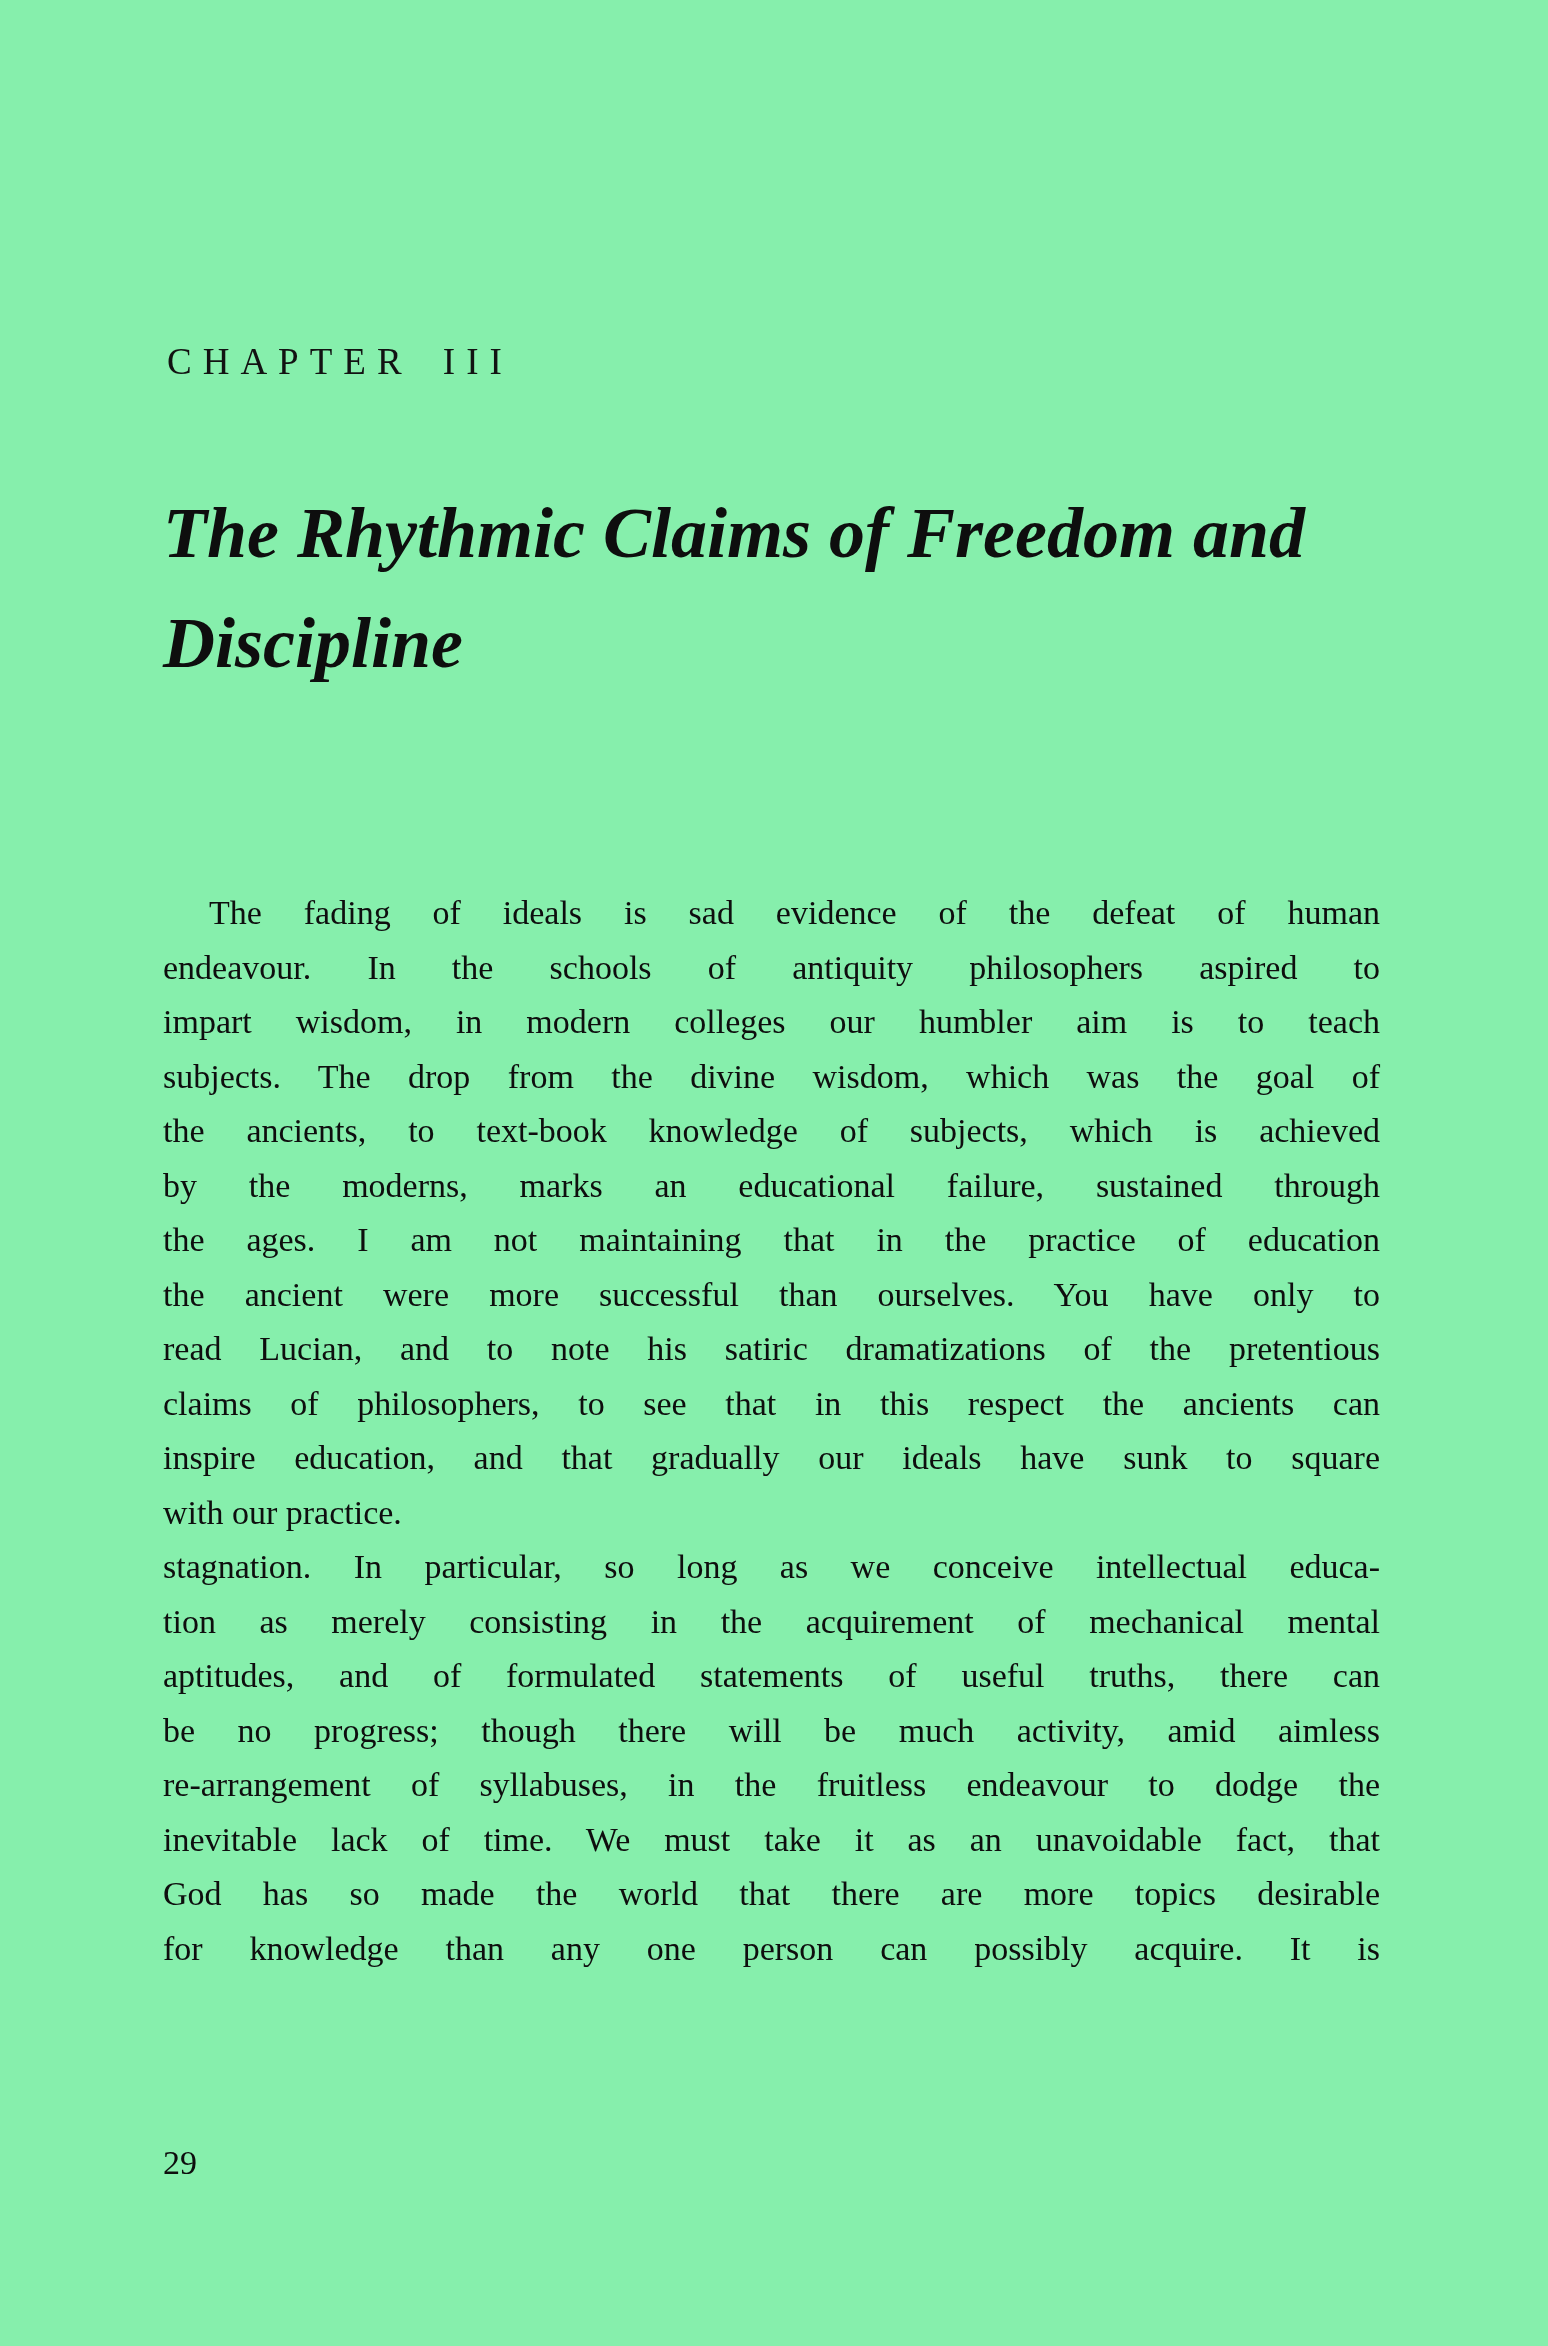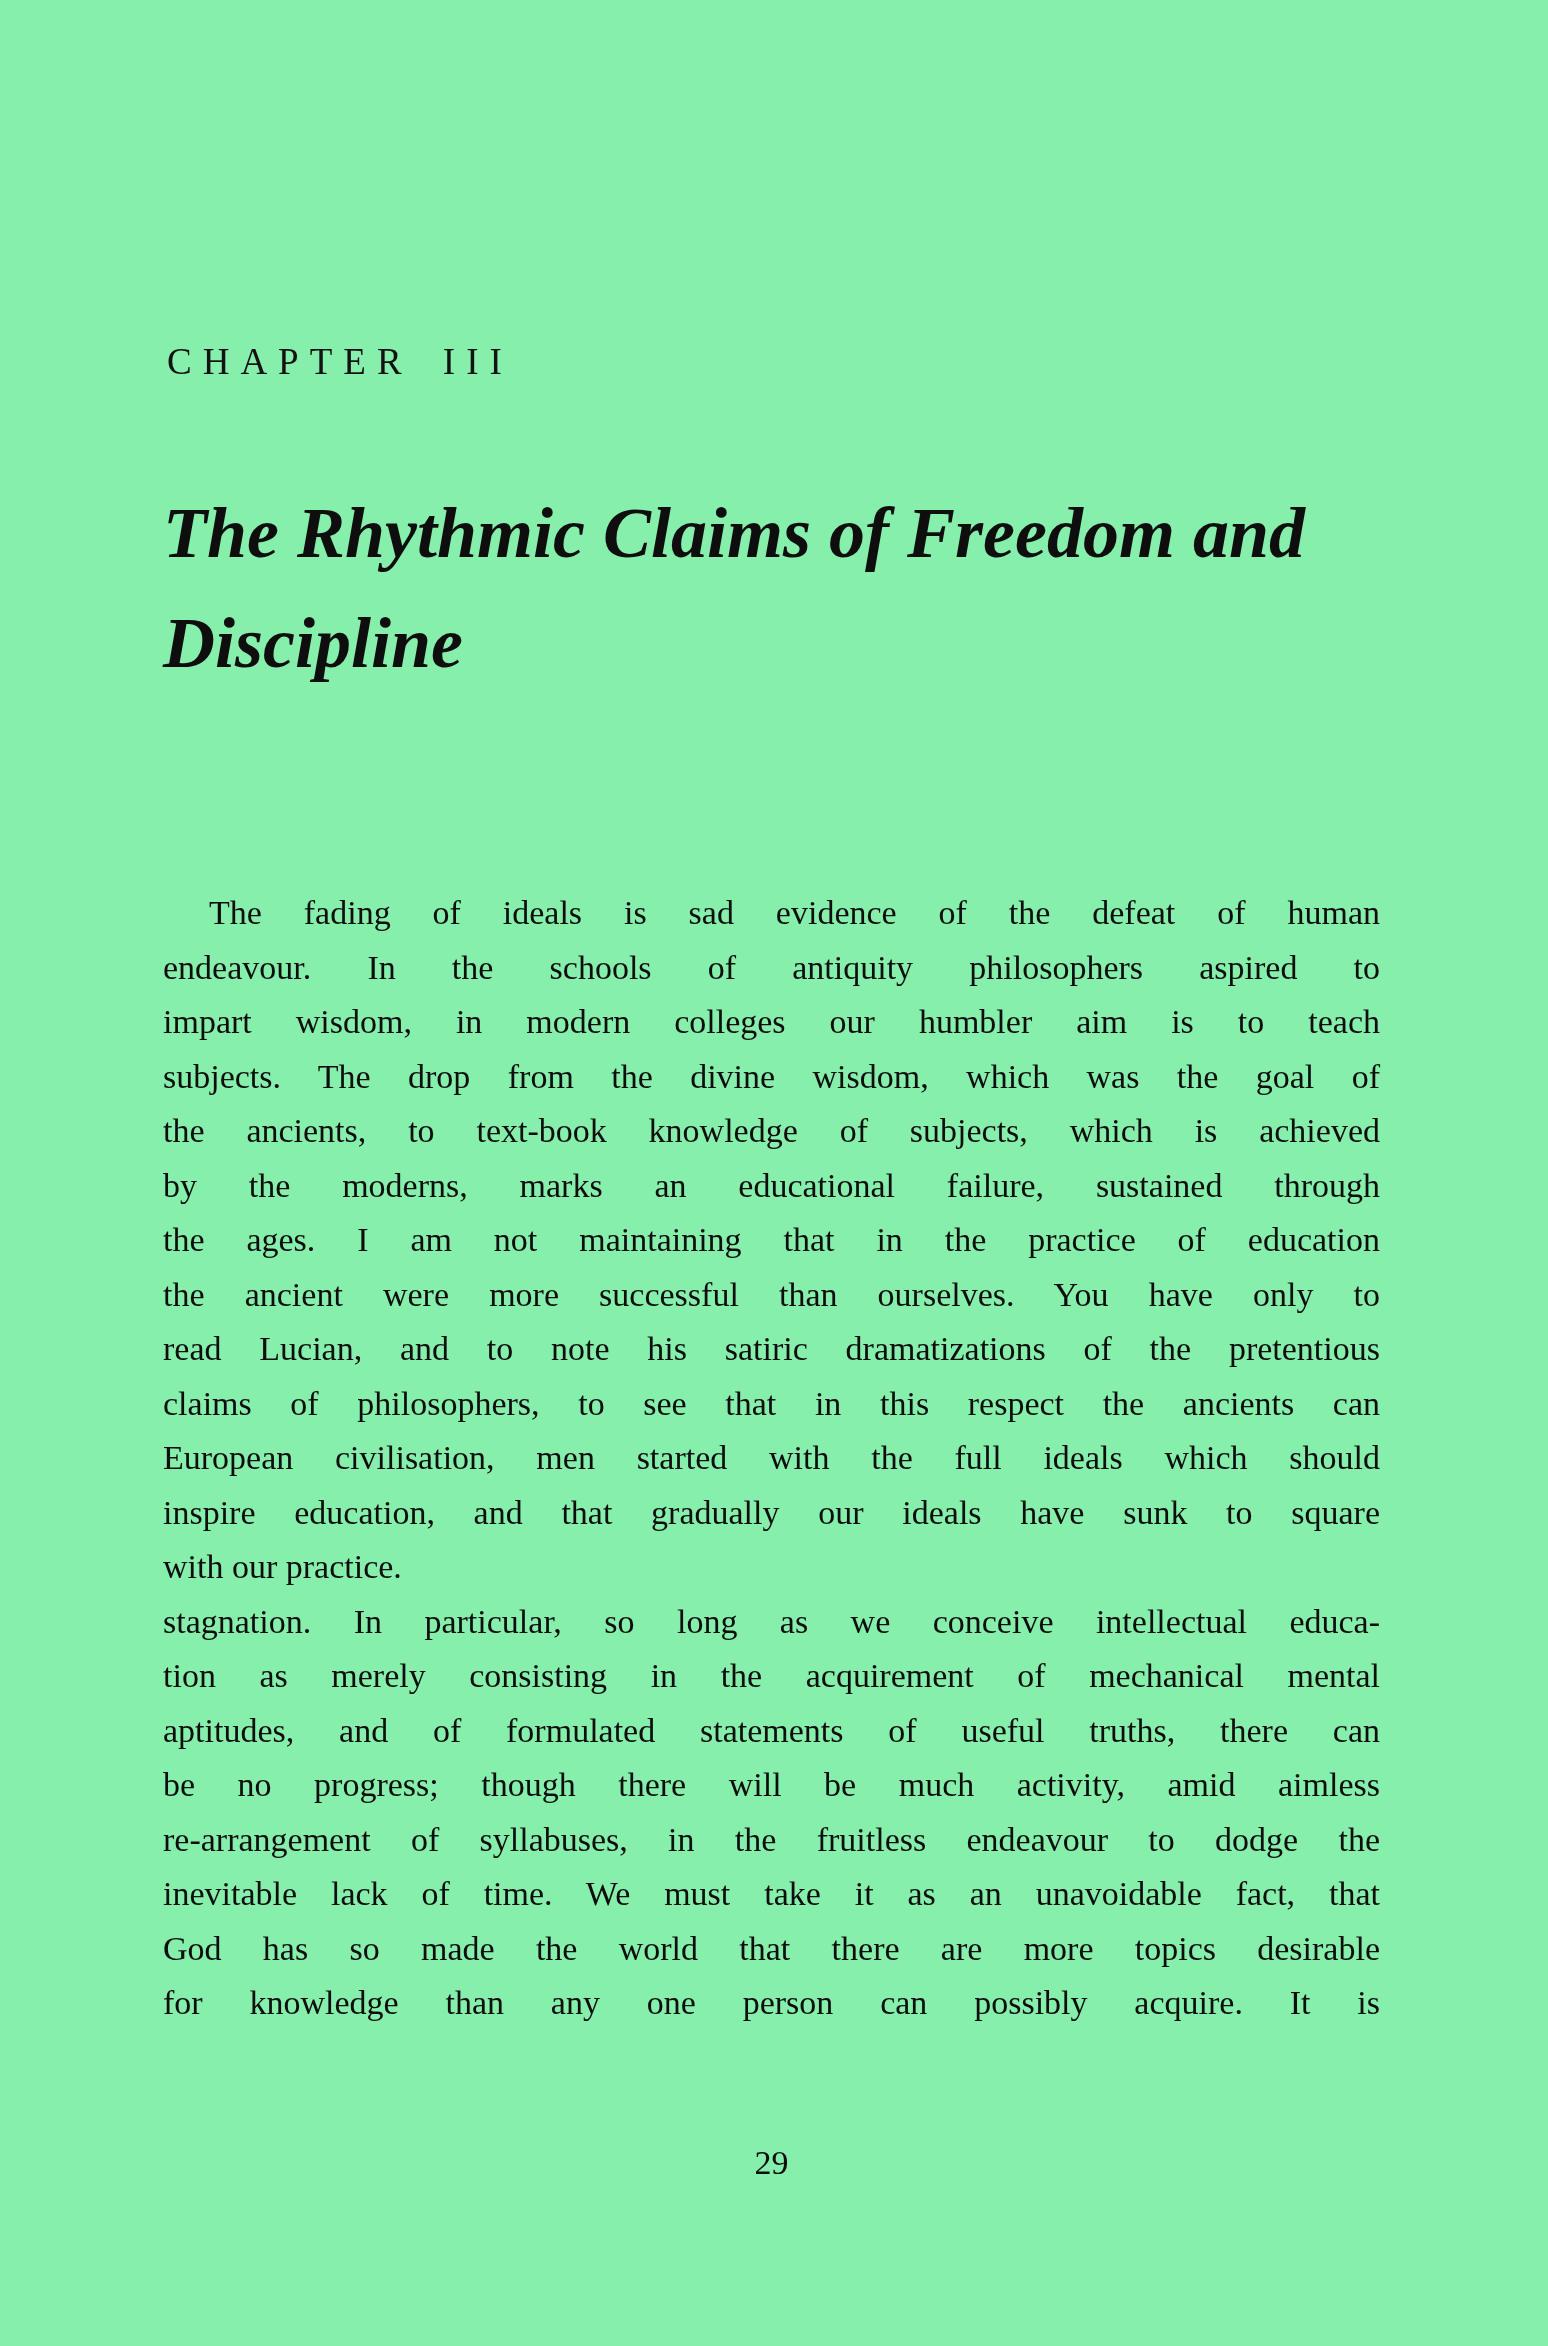--- a/index.html
+++ b/index.html
@@ -61,21 +61,21 @@
     text-indent: 46px;
   }
   .line.noforce {
     text-align-last: left;
   }
   .page-number {
     position: absolute;
     left: 163px;
     top: 2144px;
     width: 1217px;
-    text-align: center;
+    text-align: left;
     font-size: 34px;
     color: #0e0e0e;
   }
 </style>
 </head>
 <body>
 
 <div class="page" style="background: #86efac; color: rgb(16, 16, 16);">
   <div class="chapter">CHAPTER III</div>
 
@@ -89,21 +89,20 @@
         <div class="line indent">The fading of ideals is sad evidence of the defeat of human</div>
         <div class="line">endeavour. In the schools of antiquity philosophers aspired to</div>
         <div class="line">impart wisdom, in modern colleges our humbler aim is to teach</div>
         <div class="line">subjects. The drop from the divine wisdom, which was the goal of</div>
         <div class="line">the ancients, to text-book knowledge of subjects, which is achieved</div>
         <div class="line">by the moderns, marks an educational failure, sustained through</div>
         <div class="line">the ages. I am not maintaining that in the practice of education</div>
         <div class="line">the ancient were more successful than ourselves. You have only to</div>
         <div class="line">read Lucian, and to note his satiric dramatizations of the pretentious</div>
         <div class="line">claims of philosophers, to see that in this respect the ancients can</div>
-        <div class="line">European civilisation, men started with the full ideals which should</div>
         <div class="line">inspire education, and that gradually our ideals have sunk to square</div>
         <div class="line noforce">with our practice.</div>
       </div>
       <div class="paragraph">
         <div class="line">stagnation. In particular, so long as we conceive intellectual educa-</div>
         <div class="line">tion as merely consisting in the acquirement of mechanical mental</div>
         <div class="line">aptitudes, and of formulated statements of useful truths, there can</div>
         <div class="line">be no progress; though there will be much activity, amid aimless</div>
         <div class="line">re-arrangement of syllabuses, in the fruitless endeavour to dodge the</div>
         <div class="line">inevitable lack of time. We must take it as an unavoidable fact, that</div>

